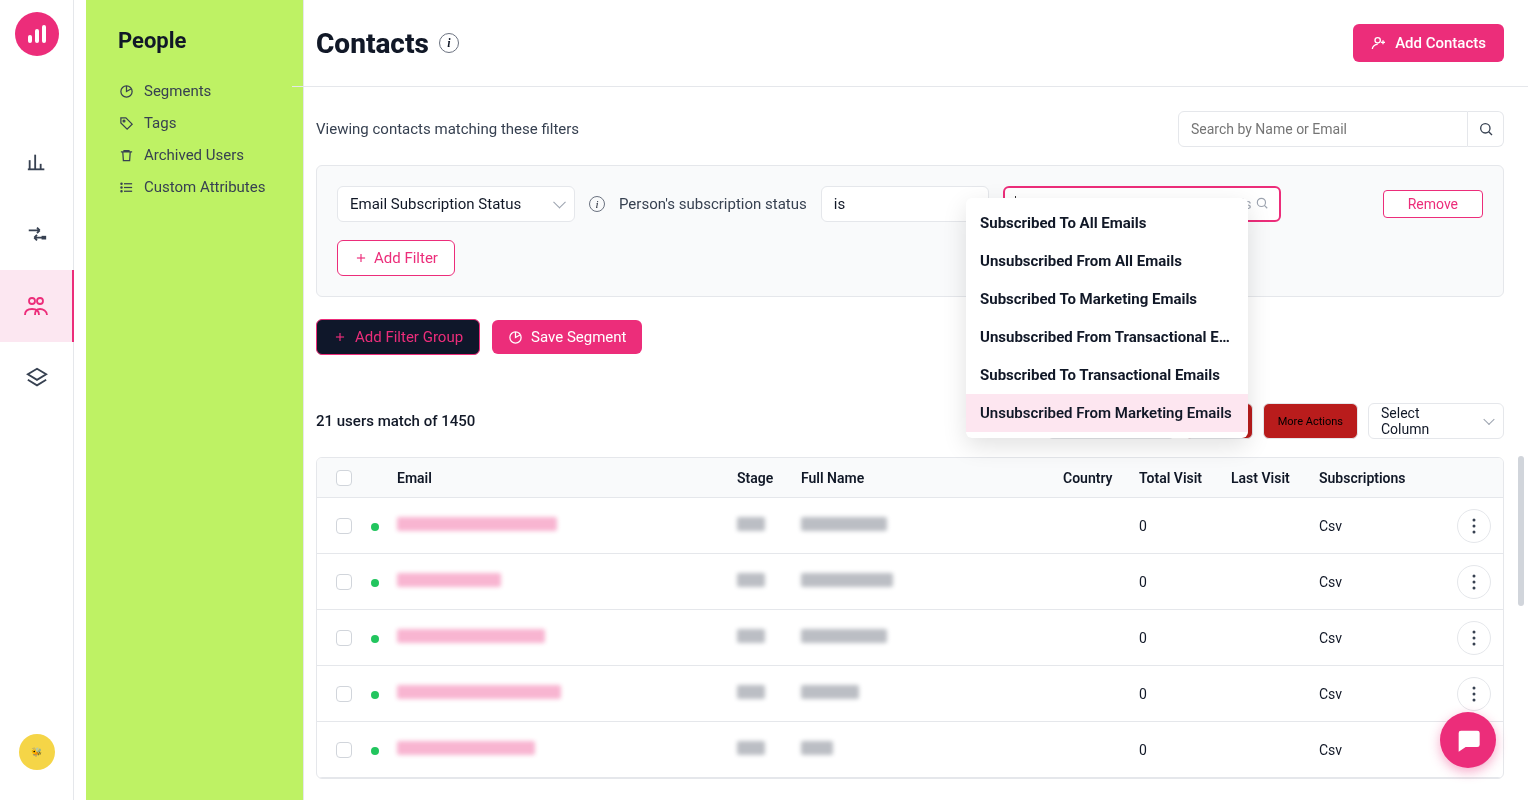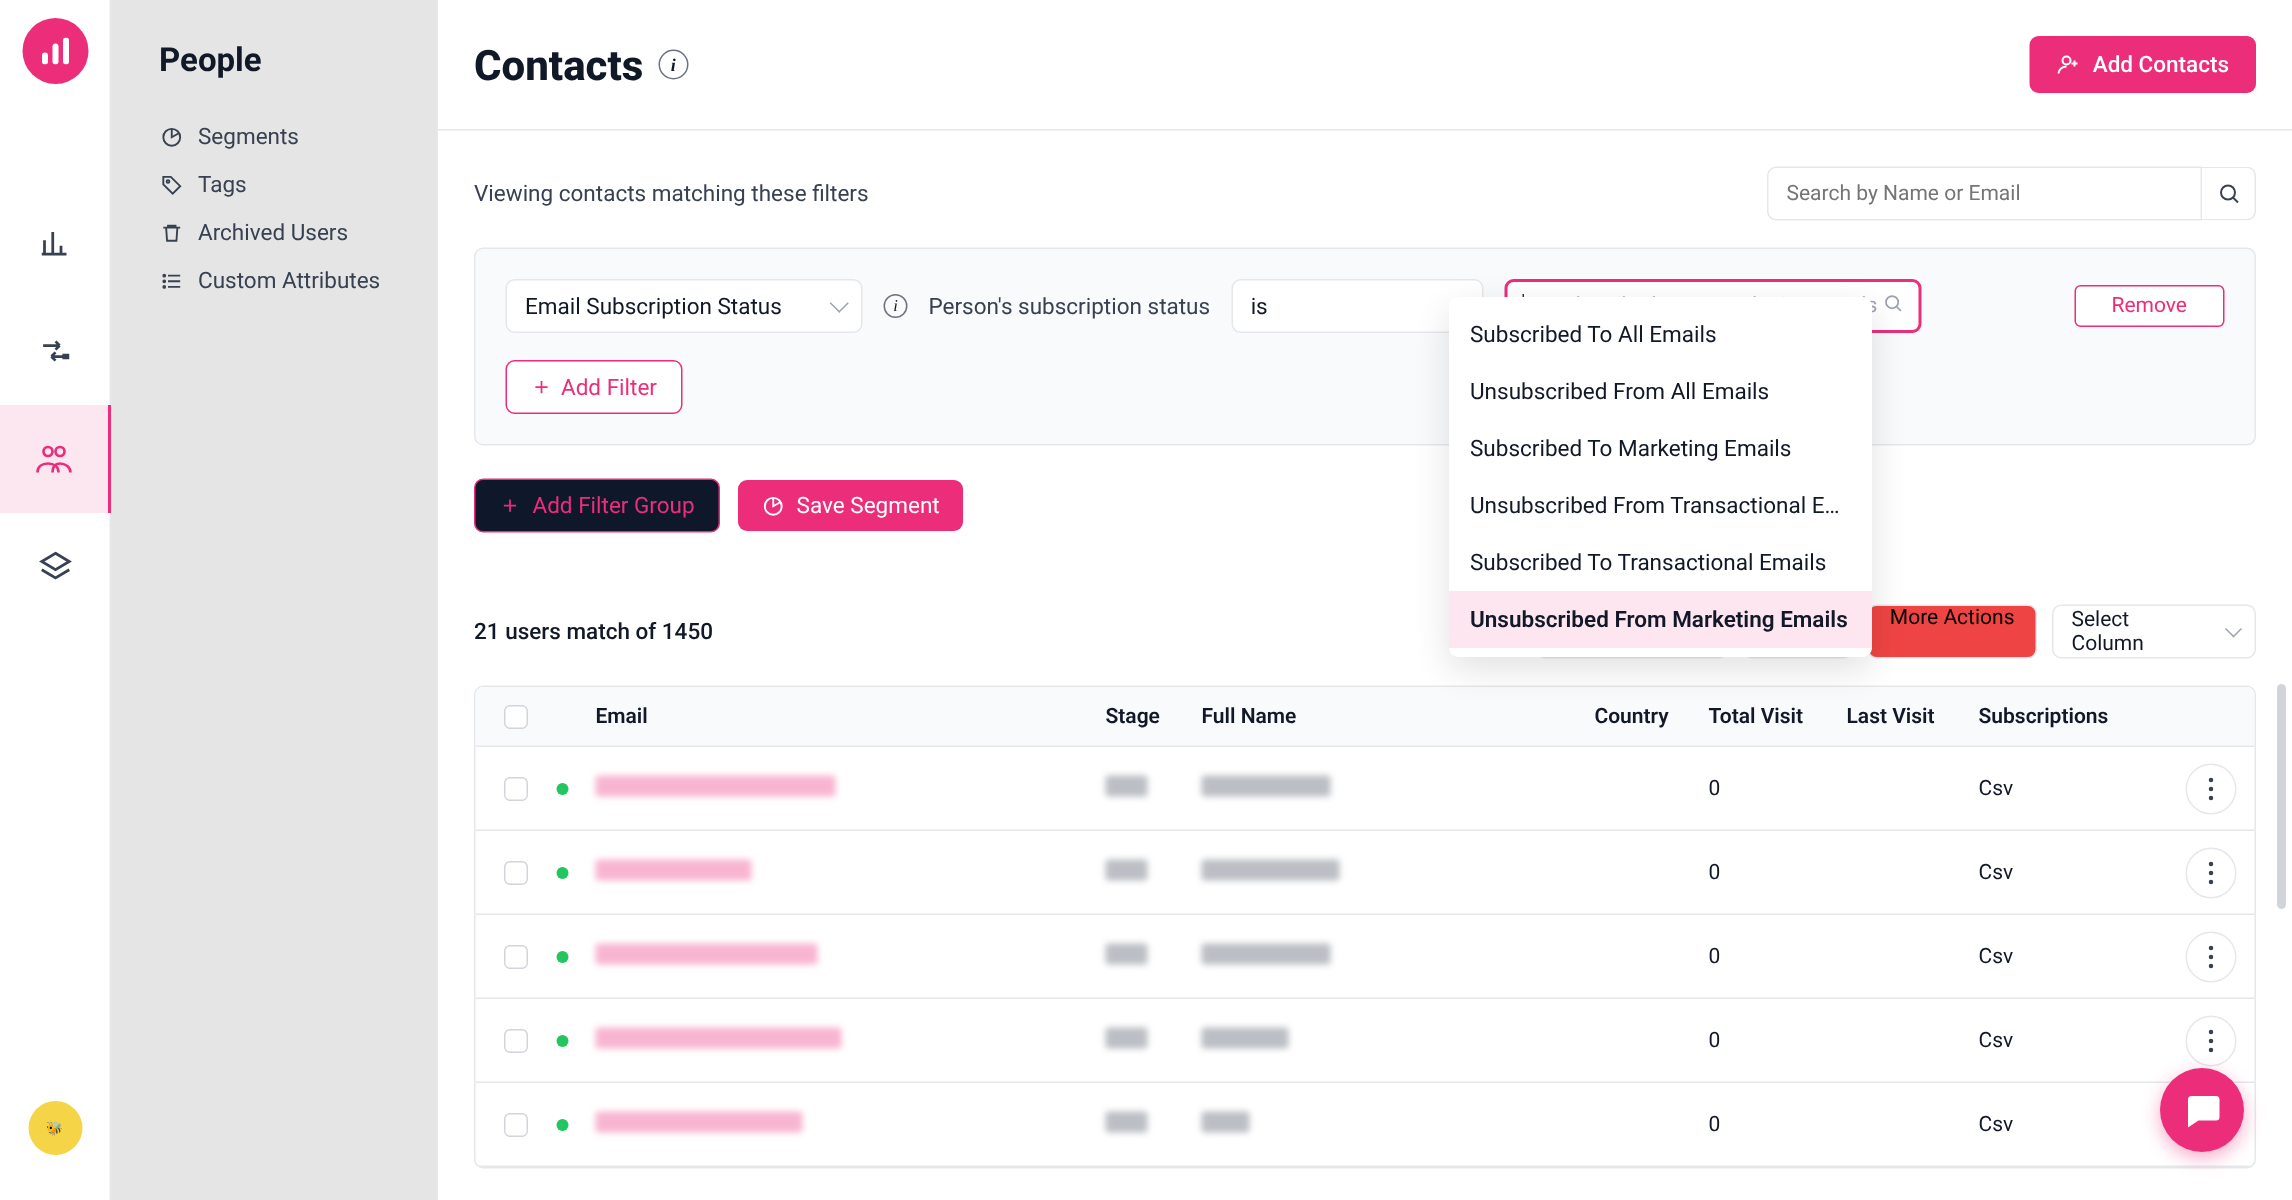--- a/index.html
+++ b/index.html
@@ -14,21 +14,21 @@
   body{margin:0;width:1528px;height:800px;background:#fff;color:var(--text);font-size:14px;overflow:hidden;}
   
   
   .rail{position:absolute;left:0;top:0;width:74px;height:100%;border-right:1px solid var(--border);display:flex;flex-direction:column;align-items:center;padding-top:12px;}
   .logo{width:44px;height:44px;border-radius:50%;background:var(--pink);display:flex;align-items:center;justify-content:center;margin-bottom:70px;}
   .rail-item{width:74px;height:72px;display:flex;align-items:center;justify-content:center;color:#374151;cursor:pointer;}
   .rail-item.active{background:#FCE7F1;color:var(--pink);border-right:2px solid var(--pink);}
   .rail-bottom{margin-top:auto;margin-bottom:30px;width:36px;height:36px;border-radius:50%;background:#F5D547;display:flex;align-items:center;justify-content:center;font-size:9px;font-weight:700;color:#333;}
   
   
-  .sidebar{position:absolute;left:74px;top:0;width:218px;height:100%;border-right:1px solid var(--border);padding:18px 10px 0 24px;background:#e5e5e5;}
+  .sidebar{position:absolute;left:86px;top:0;width:218px;height:100%;border-right:1px solid var(--border);padding:18px 10px 0 24px;background:#bef264;}
   .side-title{font-size:22px;font-weight:700;margin:10px 0 22px 8px;}
   .side-item{display:flex;align-items:center;gap:10px;padding:7px 8px;color:#374151;cursor:pointer;font-size:15px;}
   .side-item.active{color:var(--pink);}
   .side-icon{width:16px;height:16px;flex-shrink:0;display:inline-flex;align-items:center;justify-content:center;}
   
   
   .main{position:absolute;left:292px;top:0;right:0;height:100%;overflow:hidden;}
   .page-head{display:flex;align-items:center;justify-content:space-between;padding:24px 24px 24px 24px;border-bottom:1px solid var(--border);}
   .page-title{font-size:28px;font-weight:800;display:flex;align-items:center;gap:10px;}
   .info-circle{width:20px;height:20px;border:1.5px solid #6B7280;border-radius:50%;display:inline-flex;align-items:center;justify-content:center;font-size:12px;font-style:italic;font-family:serif;}
@@ -48,33 +48,33 @@
   .info-sm{width:16px;height:16px;border:1.5px solid #6B7280;border-radius:50%;display:inline-flex;align-items:center;justify-content:center;font-size:11px;font-style:italic;font-family:serif;}
   .combo{height:36px;width:278px;border:2px solid var(--pink);border-radius:6px;background:#fff;padding:0 30px 0 10px;display:flex;align-items:center;position:relative;}
   .combo .cursor{position:absolute;left:10px;top:8px;width:1px;height:20px;background:#333;}
   .combo .ph{color:#9CA3AF;font-size:14px;position:absolute;left:14px;pointer-events:none;}
   .combo .search-ic{position:absolute;right:10px;color:#9CA3AF;}
   .remove-link{margin-left:auto;border:1px solid var(--pink);color:var(--pink);background:#fff;border-radius:4px;padding:5px 24px;font-size:14px;cursor:pointer;}
   .add-filter-btn{margin-top:18px;border:1px solid var(--pink);color:var(--pink);background:#fff;border-radius:6px;padding:8px 16px;font-size:15px;display:inline-flex;align-items:center;gap:6px;cursor:pointer;}
   
   
   .dropdown{position:absolute;left:966px;top:198px;width:282px;background:#fff;border-radius:6px;box-shadow:0 8px 24px rgba(0,0,0,0.12);padding:6px 0;z-index:50;}
-  .dd-item{padding:10px 14px;font-size:15px;cursor:pointer;white-space:nowrap;overflow:hidden;text-overflow:ellipsis;}
+  .dd-item{padding:10px 14px;font-size:15px;cursor:pointer;white-space:nowrap;overflow:hidden;text-overflow:ellipsis;font-weight:bold;}
   .dd-item.sel{background:var(--pink-light);font-weight:600;}
   
   .actions-row{display:flex;align-items:center;gap:12px;margin-top:22px;}
   .btn-outline{border:1px solid var(--pink);color:var(--pink);background:#0f172a;border-radius:6px;padding:8px 16px;font-size:15px;display:inline-flex;align-items:center;gap:8px;cursor:pointer;}
   .btn-save{background:var(--pink);color:#fff;border:none;border-radius:6px;padding:8px 16px;font-size:15px;display:inline-flex;align-items:center;gap:8px;cursor:pointer;}
   
   .results-head{display:flex;align-items:center;justify-content:space-between;margin-top:48px;}
   .results-count{font-size:15px;font-weight:500;}
   .results-controls{display:flex;align-items:center;gap:10px;}
   .ctrl-select{height:36px;border:1px solid var(--border);border-radius:6px;background:#fff;padding:0 32px 0 12px;display:inline-flex;align-items:center;position:relative;font-size:14px;cursor:pointer;}
   .ctrl-select:after{content:"";position:absolute;right:10px;top:50%;width:7px;height:7px;border-right:1.5px solid #9CA3AF;border-bottom:1.5px solid #9CA3AF;transform:translateY(-70%) rotate(45deg);}
-  .ctrl-btn{height:36px;border:1px solid var(--border);border-radius:6px;background:#ef4444;padding:0 14px;display:inline-flex;gap:6px;font-size:14px;cursor:pointer;}
+  .ctrl-btn{height:36px;border:1px solid var(--border);border-radius:6px;background:#b91c1c;padding:0 14px;display:inline-flex;align-items:center;gap:6px;font-size:11px;cursor:pointer;}
   .filter-label{font-size:14px;color:#374151;margin-right:2px;}
   
   
   .table{margin-top:18px;border:1px solid var(--border);border-radius:6px;overflow:hidden;}
   .thead{display:flex;align-items:center;background:var(--bg);border-bottom:1px solid var(--border);height:40px;font-weight:600;font-size:14px;}
   .trow{display:flex;align-items:center;height:56px;border-bottom:1px solid var(--border);font-size:14px;}
   .cell-check{width:54px;display:flex;justify-content:center;}
   .chk{width:16px;height:16px;border:1.5px solid #D1D5DB;border-radius:4px;background:#fff;}
   .cell-status{width:26px;}
   .dot{width:8px;height:8px;border-radius:50%;background:#22C55E;display:inline-block;}

